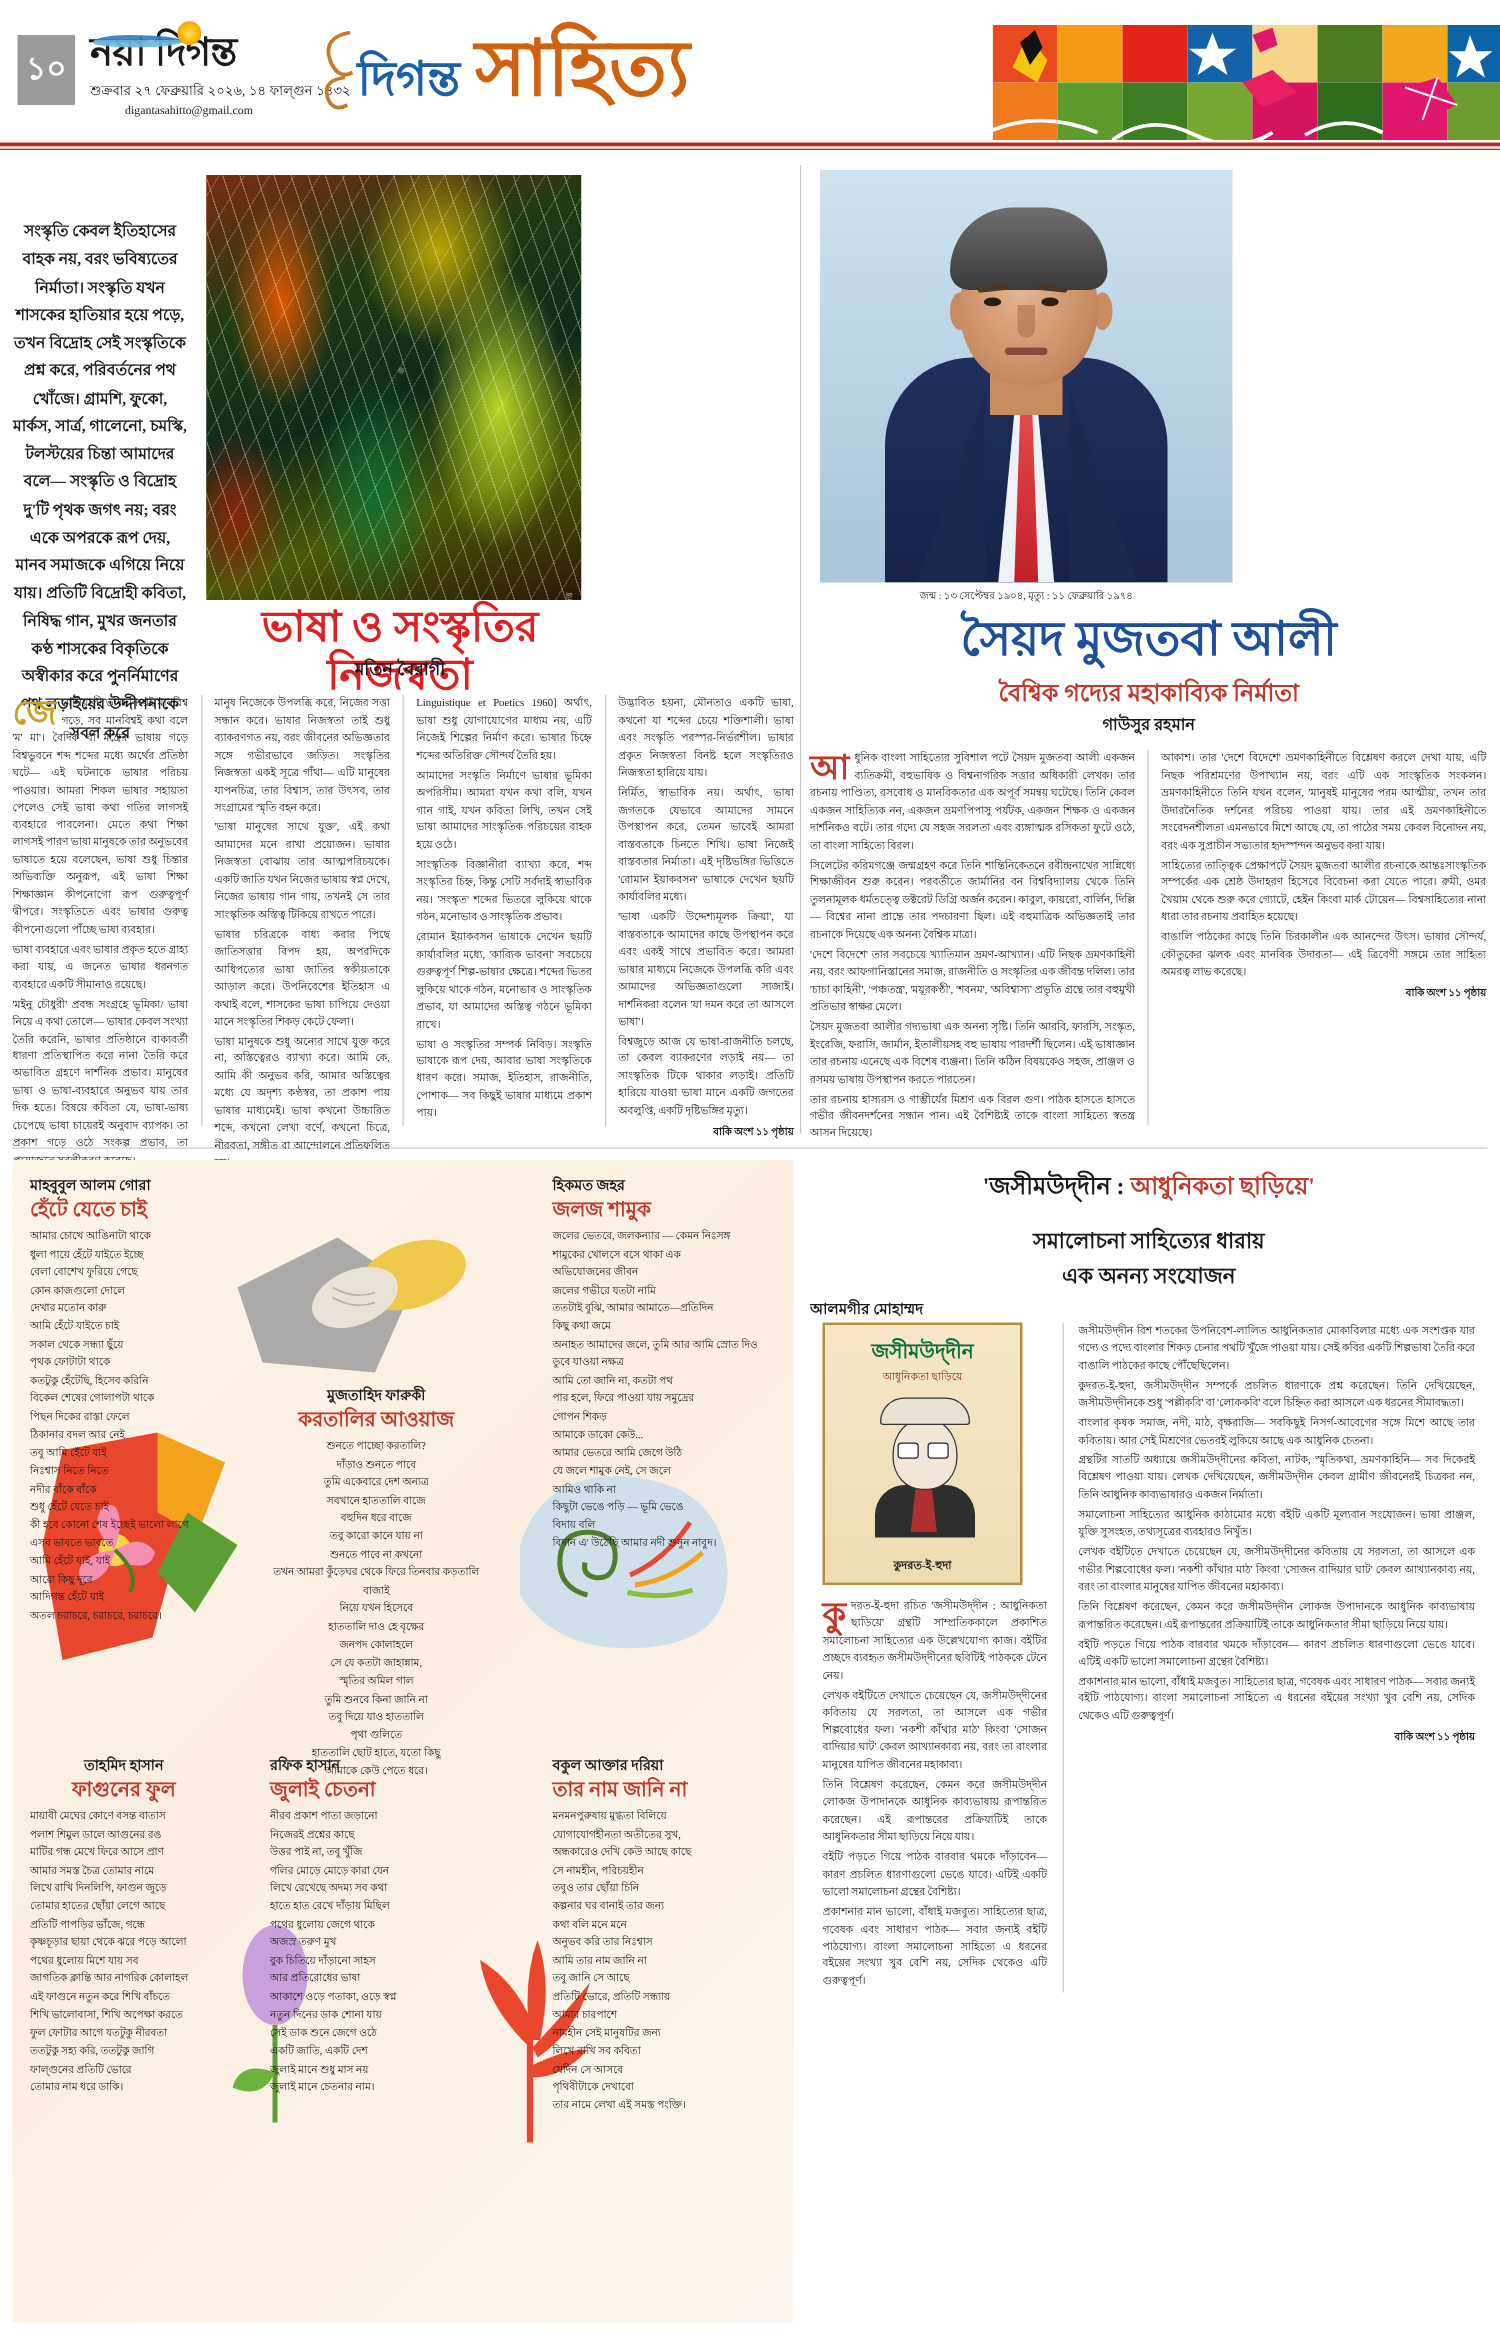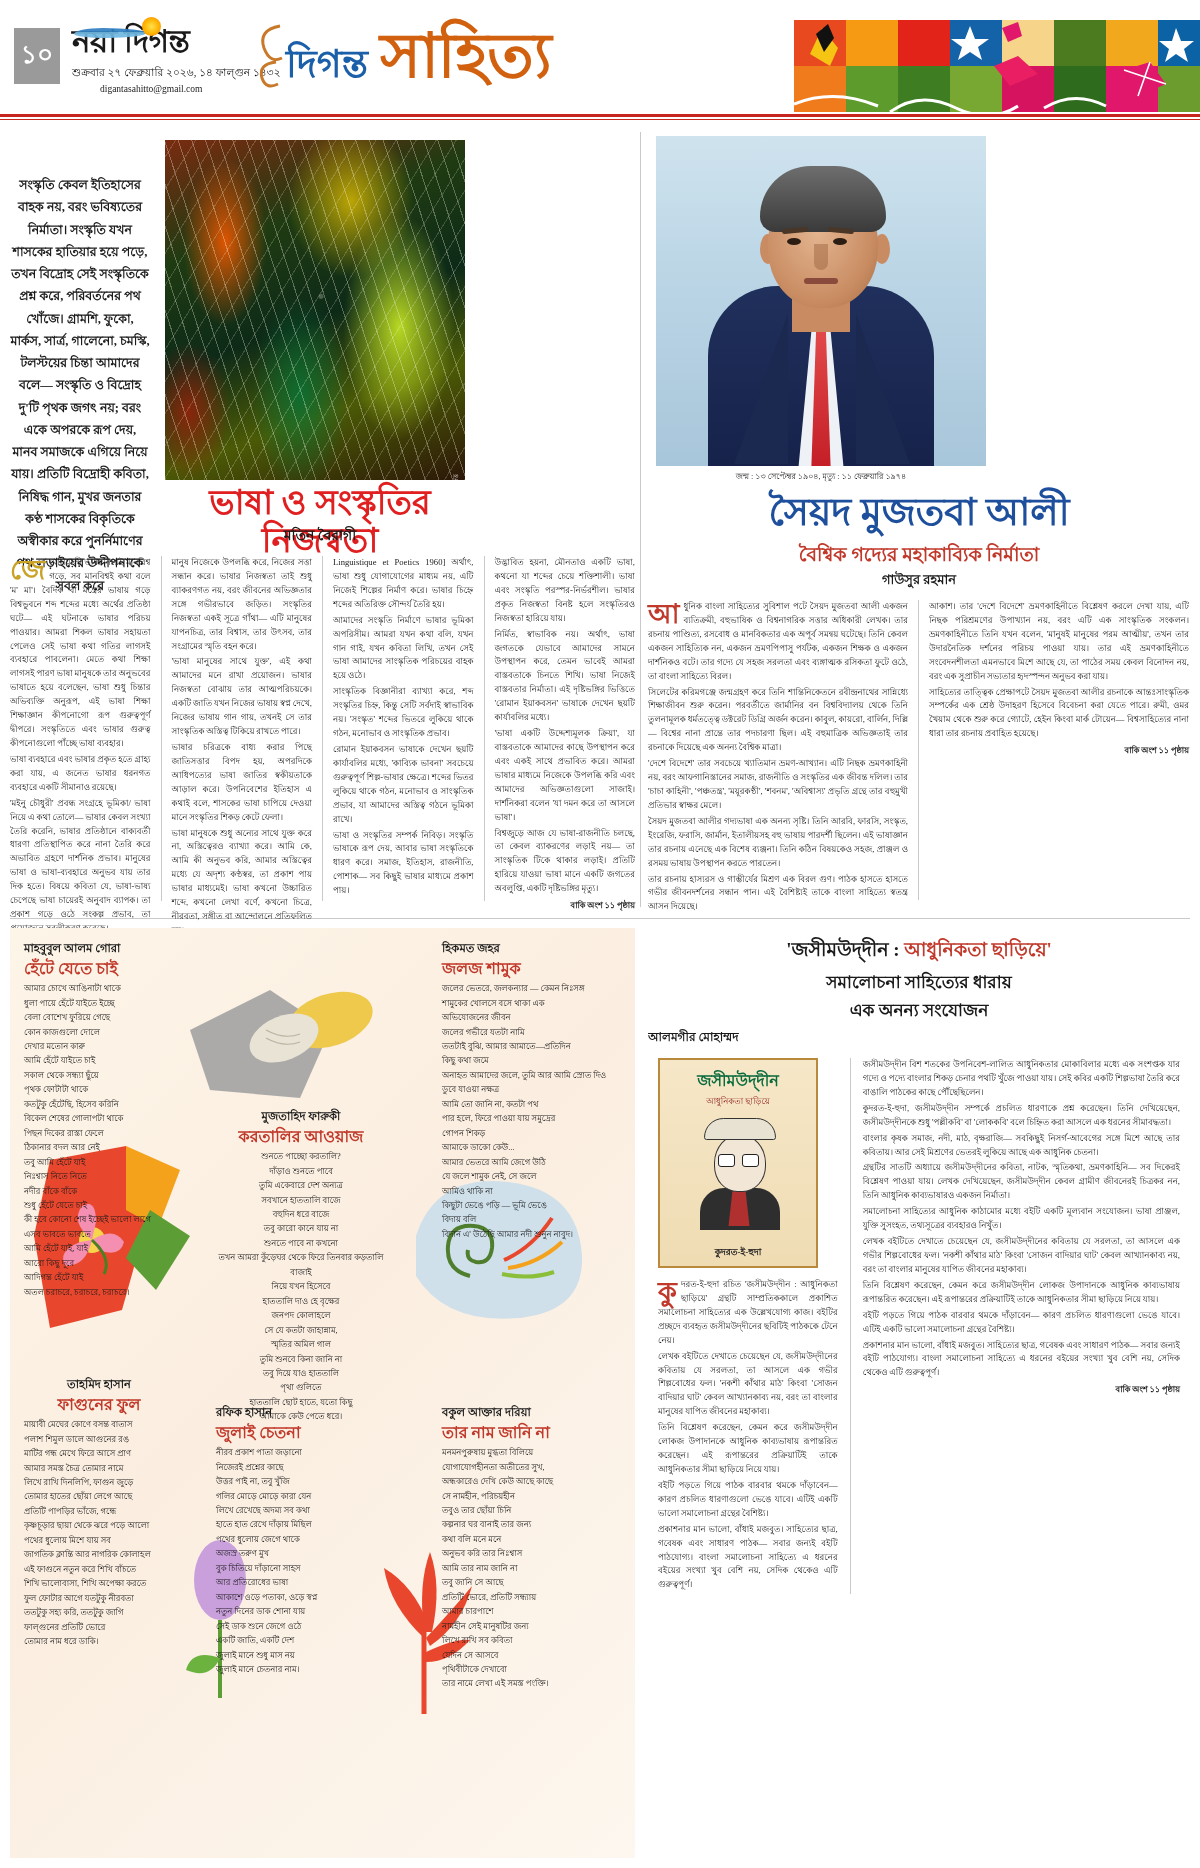--- a/index.html
+++ b/index.html
@@ -362,20 +362,21 @@
         <p>ধুনিক বাংলা সাহিত্যের সুবিশাল পটে সৈয়দ মুজতবা আলী একজন ব্যতিক্রমী, বহুভাষিক ও বিশ্বনাগরিক সত্তার অধিকারী লেখক। তার রচনায় পাণ্ডিত্য, রসবোধ ও মানবিকতার এক অপূর্ব সমন্বয় ঘটেছে। তিনি কেবল একজন সাহিত্যিক নন, একজন ভ্রমণপিপাসু পর্যটক, একজন শিক্ষক ও একজন দার্শনিকও বটে। তার গদ্যে যে সহজ সরলতা এবং ব্যঙ্গাত্মক রসিকতা ফুটে ওঠে, তা বাংলা সাহিত্যে বিরল।</p>
         <p>সিলেটের করিমগঞ্জে জন্মগ্রহণ করে তিনি শান্তিনিকেতনে রবীন্দ্রনাথের সান্নিধ্যে শিক্ষাজীবন শুরু করেন। পরবর্তীতে জার্মানির বন বিশ্ববিদ্যালয় থেকে তিনি তুলনামূলক ধর্মতত্ত্বে ডক্টরেট ডিগ্রি অর্জন করেন। কাবুল, কায়রো, বার্লিন, দিল্লি— বিশ্বের নানা প্রান্তে তার পদচারণা ছিল। এই বহুমাত্রিক অভিজ্ঞতাই তার রচনাকে দিয়েছে এক অনন্য বৈশ্বিক মাত্রা।</p>
         <p>'দেশে বিদেশে' তার সবচেয়ে খ্যাতিমান ভ্রমণ-আখ্যান। এটি নিছক ভ্রমণকাহিনী নয়, বরং আফগানিস্তানের সমাজ, রাজনীতি ও সংস্কৃতির এক জীবন্ত দলিল। তার 'চাচা কাহিনী', 'পঞ্চতন্ত্র', 'ময়ূরকণ্ঠী', 'শবনম', 'অবিশ্বাস্য' প্রভৃতি গ্রন্থে তার বহুমুখী প্রতিভার স্বাক্ষর মেলে।</p>
         <p>সৈয়দ মুজতবা আলীর গদ্যভাষা এক অনন্য সৃষ্টি। তিনি আরবি, ফারসি, সংস্কৃত, ইংরেজি, ফরাসি, জার্মান, ইতালীয়সহ বহু ভাষায় পারদর্শী ছিলেন। এই ভাষাজ্ঞান তার রচনায় এনেছে এক বিশেষ ব্যঞ্জনা। তিনি কঠিন বিষয়কেও সহজ, প্রাঞ্জল ও রসময় ভাষায় উপস্থাপন করতে পারতেন।</p>
         <p>তার রচনায় হাস্যরস ও গাম্ভীর্যের মিশ্রণ এক বিরল গুণ। পাঠক হাসতে হাসতে গভীর জীবনদর্শনের সন্ধান পান। এই বৈশিষ্ট্যই তাকে বাংলা সাহিত্যে স্বতন্ত্র আসন দিয়েছে।</p>
       </div>
       <div class="vsep" style="position:relative;left:0;top:0;height:100%;width:1px;flex:0 0 1px;"></div>
       <div style="width:260px;" class="col-text">
         <p>আকাশ। তার 'দেশে বিদেশে' ভ্রমণকাহিনীতে বিশ্লেষণ করলে দেখা যায়, এটি নিছক পরিশ্রমণের উপাখ্যান নয়, বরং এটি এক সাংস্কৃতিক সংকলন। ভ্রমণকাহিনীতে তিনি যখন বলেন, 'মানুষই মানুষের পরম আত্মীয়', তখন তার উদারনৈতিক দর্শনের পরিচয় পাওয়া যায়। তার এই ভ্রমণকাহিনীতে সংবেদনশীলতা এমনভাবে মিশে আছে যে, তা পাঠের সময় কেবল বিনোদন নয়, বরং এক সুপ্রাচীন সভ্যতার হৃদস্পন্দন অনুভব করা যায়।</p>
         <p>সাহিত্যের তাত্ত্বিক প্রেক্ষাপটে সৈয়দ মুজতবা আলীর রচনাকে আন্তঃসাংস্কৃতিক সম্পর্কের এক শ্রেষ্ঠ উদাহরণ হিসেবে বিবেচনা করা যেতে পারে। রুমী, ওমর খৈয়াম থেকে শুরু করে গ্যোটে, হেইন কিংবা মার্ক টোয়েন— বিশ্বসাহিত্যের নানা ধারা তার রচনায় প্রবাহিত হয়েছে।</p>
+        <p>বাঙালি পাঠকের কাছে তিনি চিরকালীন এক আনন্দের উৎস। ভাষার সৌন্দর্য, কৌতুকের ঝলক এবং মানবিক উদারতা— এই ত্রিবেণী সঙ্গমে তার সাহিত্য অমরত্ব লাভ করেছে।</p>
         <div class="jump-note">বাকি অংশ ১১ পৃষ্ঠায়</div>
       </div>
     </div>
   </div>
 
   <div class="band-poetry">
 
     <svg class="decor" style="left:170px;top:42px;" width="240" height="150">
       <path d="M10,60 L90,20 L150,60 L120,128 L30,120 Z" fill="#9e9e9e" opacity=".85"></path>
       <ellipse cx="150" cy="50" rx="44" ry="26" fill="#efc94c" transform="rotate(-18 150 50)"></ellipse>
@@ -483,21 +484,21 @@
 গোপন শিকড়
 আমাকে ডাকো কেউ...
 আমার ভেতরে আমি জেগে উঠি
 যে জলে শামুক নেই, সে জলে
 আমিও থাকি না
 কিছুটা ভেঙে পড়ি — ভূমি ভেঙে
 বিদায় বলি
 বিদান এ' উঠেছি আমার নদী শুনুন নাবুদ।</div>
     </div>
 
-    <div style="position:absolute;left:14px;top:448px;width:150px;text-align:center;">
+    <div style="position:absolute;left:14px;top:476px;width:150px;text-align:center;">
       <div class="poem-author">তাহমিদ হাসান</div>
       <div class="poem-title">ফাগুনের ফুল</div>
       <div class="poem-body" style="white-space:pre-line;text-align:left;">মায়াবী মেঘের কোণে বসন্ত বাতাস
 পলাশ শিমুল ডালে আগুনের রঙ
 মাটির গন্ধ মেখে ফিরে আসে প্রাণ
 আমার সমস্ত চৈত্র তোমার নামে
 লিখে রাখি দিনলিপি, ফাগুন জুড়ে
 তোমার হাতের ছোঁয়া লেগে আছে
 প্রতিটি পাপড়ির ভাঁজে, গন্ধে
 কৃষ্ণচূড়ার ছায়া থেকে ঝরে পড়ে আলো
@@ -554,21 +555,21 @@
 তার নামে লেখা এই সমস্ত পংক্তি।</div>
     </div>
   </div>
 
   <div class="band-review">
 
     <div class="review-head" style="margin-top:10px;">
       <span>'জসীমউদ্‌দীন :</span>
       <span class="accent">আধুনিকতা ছাড়িয়ে'</span>
     </div>
-    <div class="review-sub" style="margin-top:6px;">সমালোচনা সাহিত্যের ধারায়</div>
+    <div class="review-sub" style="margin-top:16px;">সমালোচনা সাহিত্যের ধারায়</div>
     <div class="review-sub">এক অনন্য সংযোজন</div>
     <div class="review-byline">আলমগীর মোহাম্মদ</div>
 
     <div style="position:absolute;left:10px;top:130px;width:522px;display:flex;gap:12px;">
       <div style="width:180px;">
         <div class="book-cover">
           <div class="bc-title">জসীমউদ্‌দীন</div>
           <div class="bc-sub">আধুনিকতা ছাড়িয়ে</div>
           <div class="bc-face">
             <div class="bc-body"></div>

